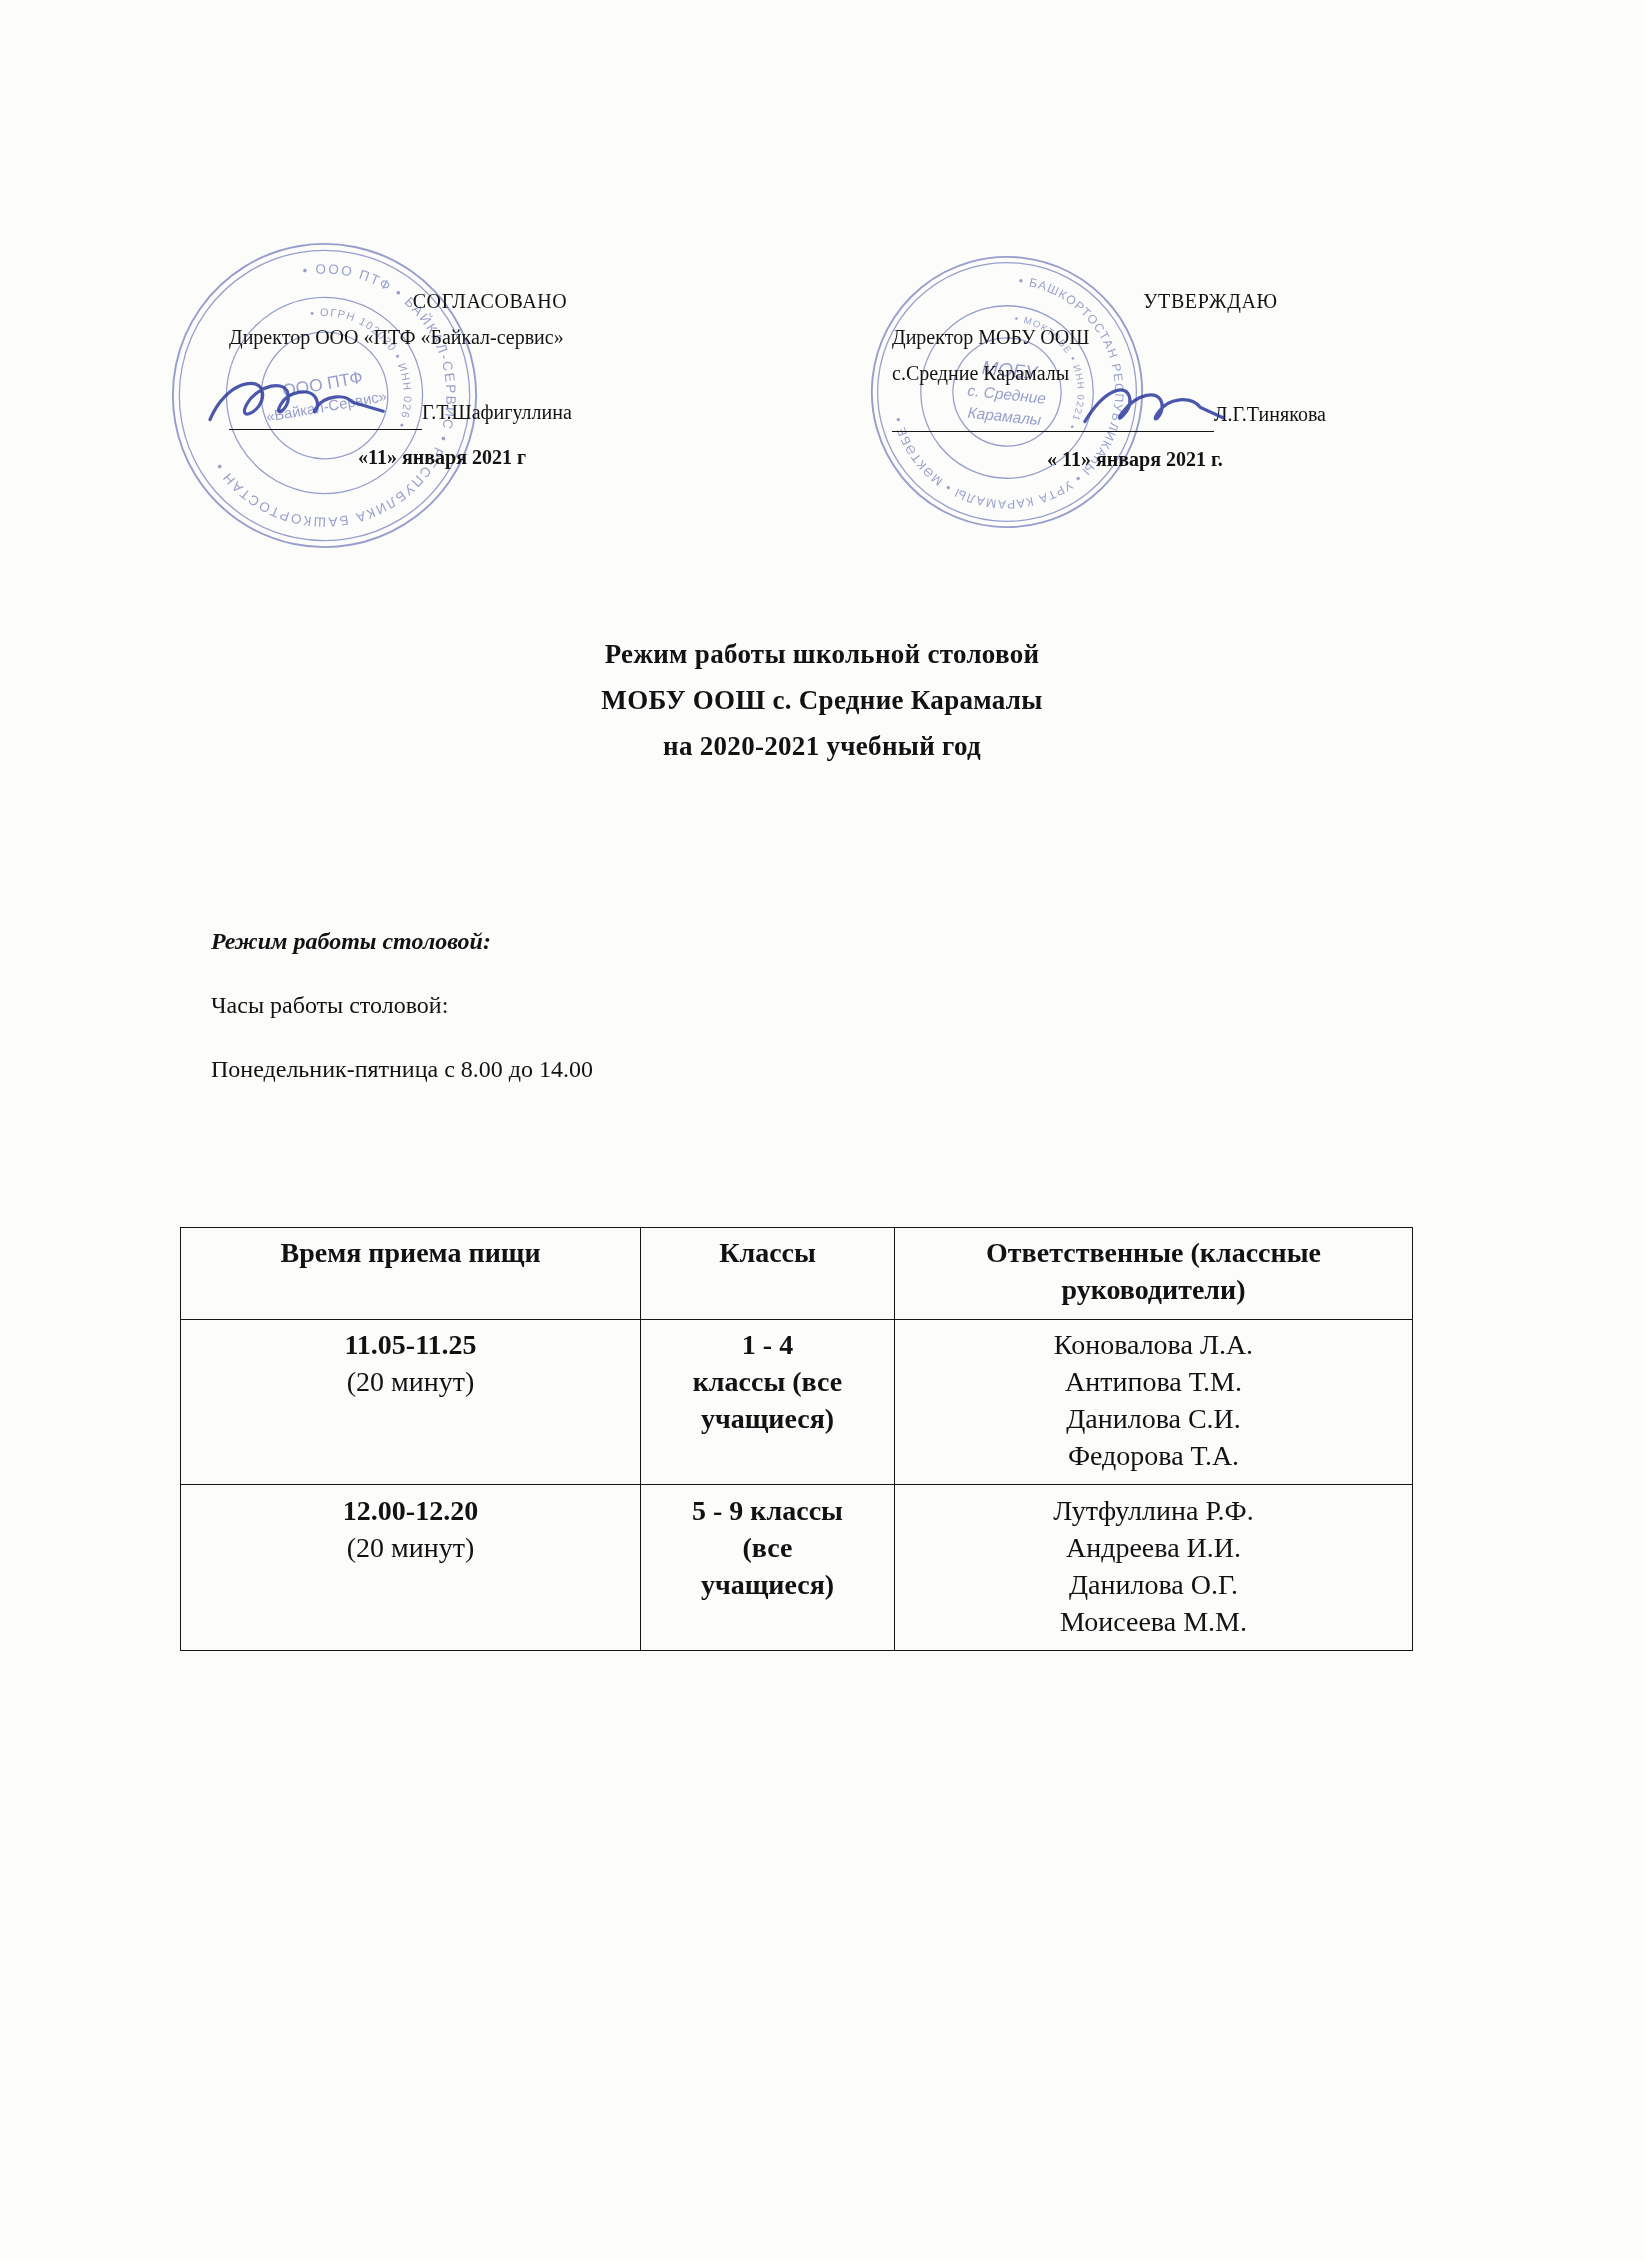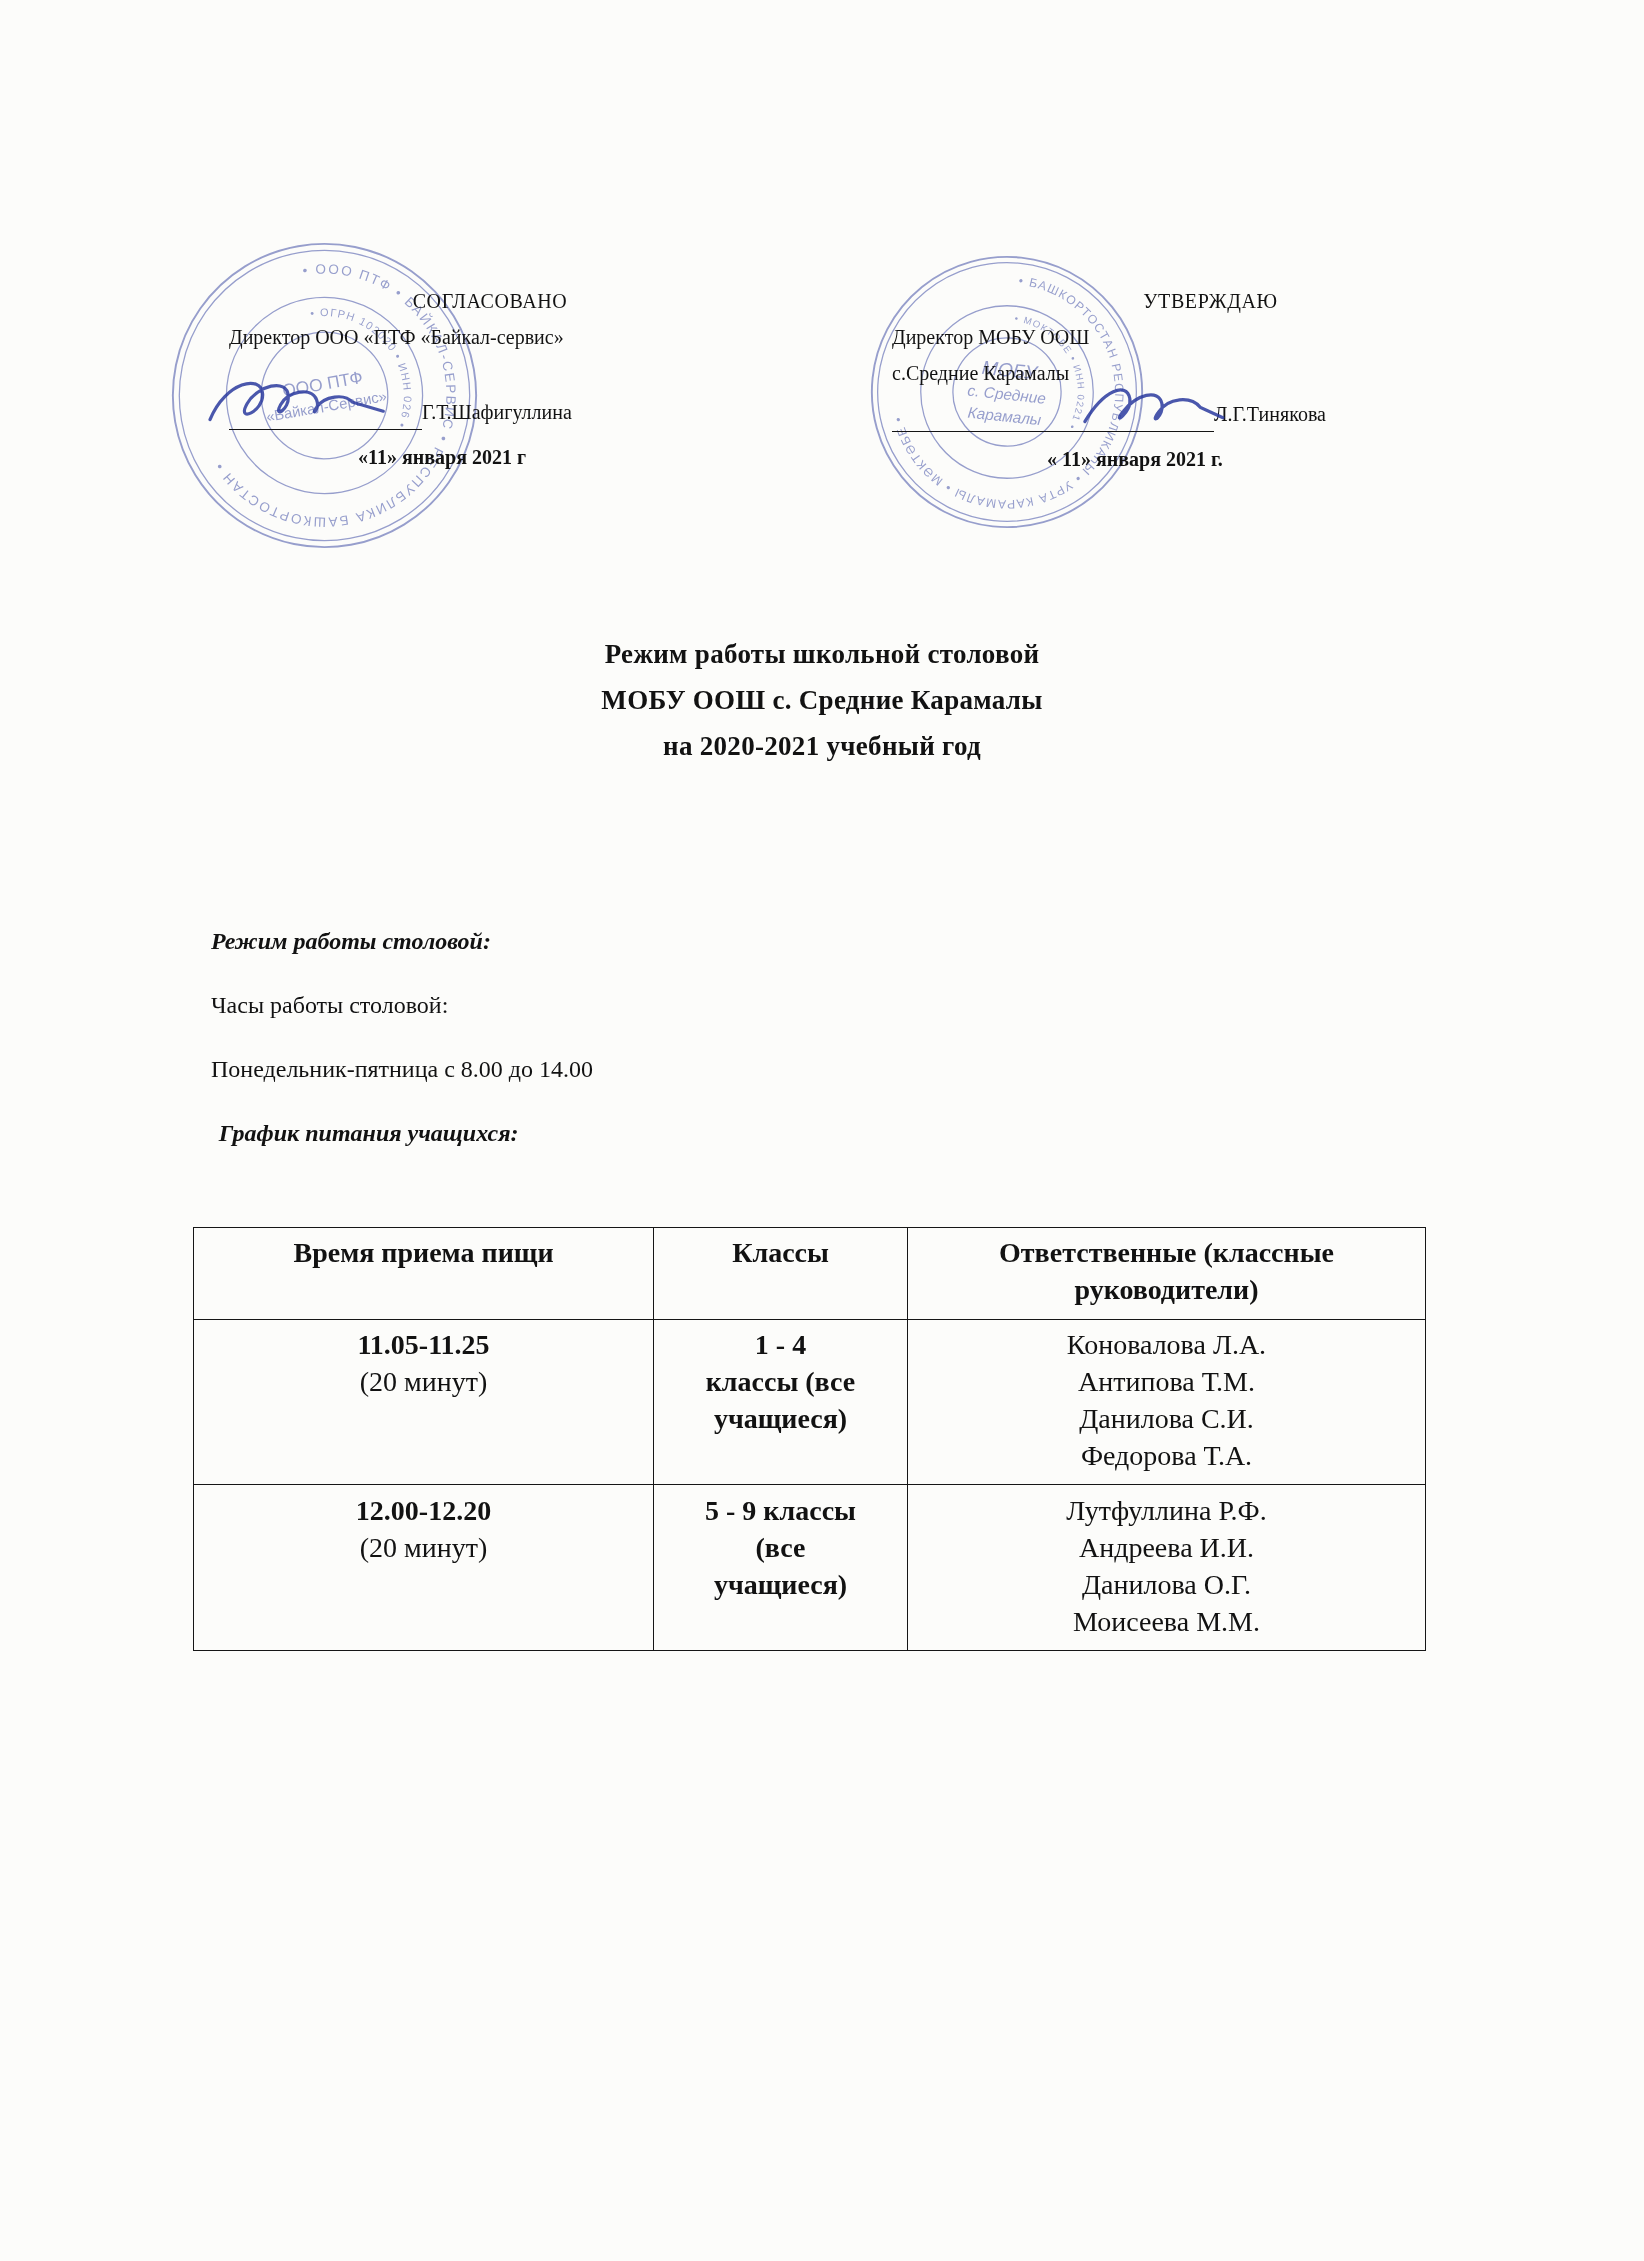--- a/index.html
+++ b/index.html
@@ -38,21 +38,21 @@
   }
 
   
   .body-block { left:211px; top:928px; width:1224px; font-size:24px; }
   .body-block > div { margin-bottom:37px; }
   .h-italic { font-weight:700; font-style:italic; }
   .indent-sm { padding-left:7.7px; }
 
   
   .sched-table {
-    position:absolute; left:193px; top:1227px; width:1232px;
+    position:absolute; left:180px; top:1227px; width:1232px;
     border-collapse:collapse; font-size:28px; line-height:37px;
     table-layout:fixed;
   }
   .sched-table th, .sched-table td {
     border:1.9px solid #161616; text-align:center; vertical-align:top;
     padding:6.4px 11.6px 10.3px 11.6px;
   }
   .sched-table th { font-weight:700; }
   .col-time { width:460px; } .col-class { width:254px; } .col-resp { width:518px; }
   .bold { font-weight:700; }
@@ -131,21 +131,20 @@
 <div class="abs doc-title">
   <div>Режим работы школьной столовой</div>
   <div>МОБУ ООШ с. Средние Карамалы</div>
   <div>на 2020-2021 учебный год</div>
 </div>
 
 <div class="abs body-block">
   <div class="h-italic">Режим работы столовой:</div>
   <div>Часы работы столовой:</div>
   <div>Понедельник-пятница с 8.00 до 14.00</div>
-  <div class="h-italic indent-sm">График питания учащихся:</div>
 </div>
 
 <table class="sched-table">
   <colgroup>
       <col class="col-time">
       <col class="col-class">
       <col class="col-resp">
     </colgroup>
   <thead>
     <tr>

